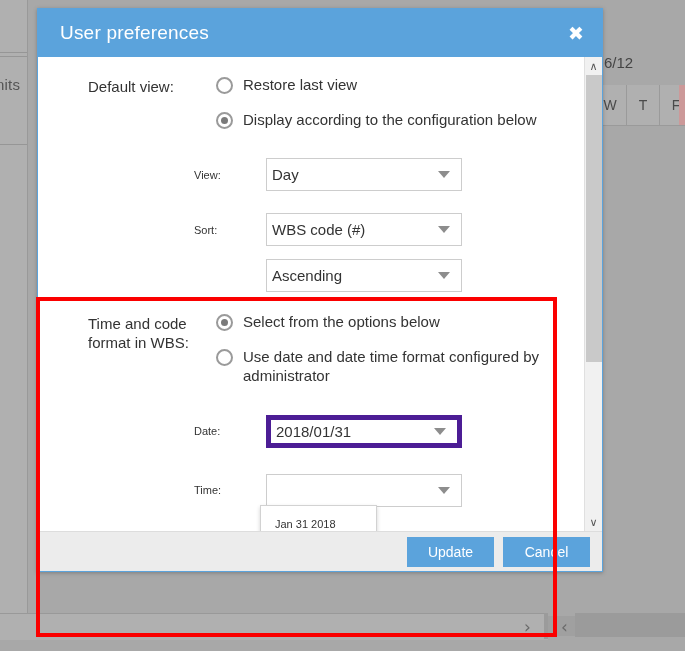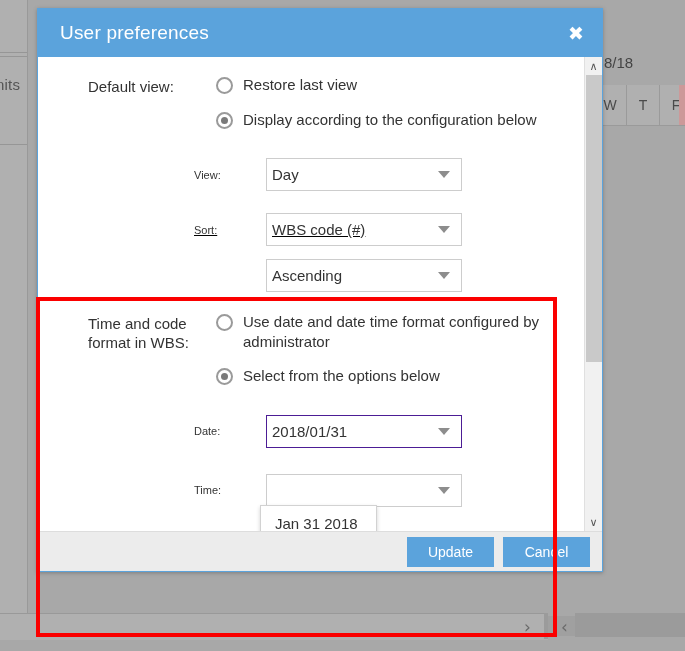--- a/index.html
+++ b/index.html
@@ -263,21 +263,21 @@
     align-items: center;
     justify-content: space-between;
     padding: 0 11px 0 5px;
     box-sizing: border-box;
     font-size: 15px;
     color: #333;
     cursor: pointer;
     position: relative;
   }
   .select.focused {
-    border: 1px solid #4c1d95;
+    border: 5px solid #4c1d95;
   }
   .caret {
     width: 0; height: 0;
     border-left: 6px solid transparent;
     border-right: 6px solid transparent;
     border-top: 7px solid #8d8d8d;
   }
 
   
   .indent-1 { padding-left: 138px; }
@@ -294,21 +294,21 @@
     background: #fff;
     border: 1px solid #d2d2d2;
     box-shadow: 0 2px 4px rgba(0,0,0,0.18);
     z-index: 40;
   }
   .option {
     height: 35px;
     display: flex;
     align-items: center;
     padding-left: 14px;
-    font-size: 15px;
+    font-size: 11px;
     color: #333;
     box-sizing: border-box;
     cursor: pointer;
     white-space: nowrap;
   }
 
   
   #modal-scrollbar {
     position: absolute;
     right: 0;
@@ -358,21 +358,21 @@
 </head>
 <body>
 
 <div id="background-app">
   <div class="bg-left-panel"></div>
   <div class="bg-left-row-a"></div>
   <div class="bg-left-row-b"></div>
   <div class="bg-left-row-c"></div>
   <div class="bg-units-label">nits</div>
 
-  <div class="bg-cal-date">8/18</div>
+  <div class="bg-cal-date">6/12</div>
   <div class="bg-day-cells">
     <div class="bg-day-cell">W</div>
     <div class="bg-day-cell">T</div>
     <div class="bg-day-cell">F</div>
 
   </div>
   <div class="bg-day-strip-bottom"></div>
   <div class="bg-red-strip"></div>
 
   <div class="bg-bottom-bar"></div>
@@ -409,47 +409,47 @@
 
       <div class="indent-1">
         <div class="field-row">
           <div class="field-label">View:</div>
           <div class="select">
             <span>Day</span>
             <span class="caret"></span>
           </div>
         </div>
 
-        <div class="field-row" style="margin-top:22px;text-decoration:underline;">
+        <div class="field-row" style="margin-top:22px;">
           <div class="field-label">Sort:</div>
           <div class="select">
             <span>WBS code (#)</span>
             <span class="caret"></span>
           </div>
         </div>
 
         <div class="field-row" style="margin-top:13px;">
           <div class="field-label"></div>
           <div class="select">
             <span>Ascending</span>
             <span class="caret"></span>
           </div>
         </div>
       </div>
 
       <div class="row section-2">
         <div class="row-label">Time and code format in WBS:</div>
         <div class="radio-col">
           <div class="radio-line">
+            <span class="radio checked"></span>
+            <span class="radio-text">Select from the options below</span>
+          </div>
+          <div class="radio-line">
             <span class="radio"></span>
             <span class="radio-text">Use date and date time format configured by administrator</span>
-          </div>
-          <div class="radio-line">
-            <span class="radio checked"></span>
-            <span class="radio-text">Select from the options below</span>
           </div>
         </div>
       </div>
 
       <div class="indent-1">
         <div class="field-row">
           <div class="field-label">Date:</div>
           <div class="select focused">
             <span>2018/01/31</span>
             <span class="caret"></span>

